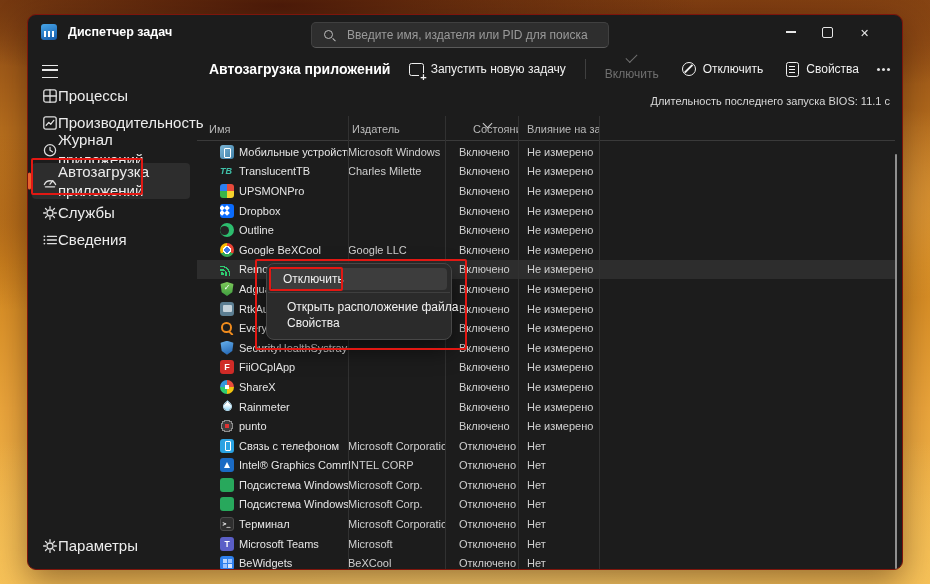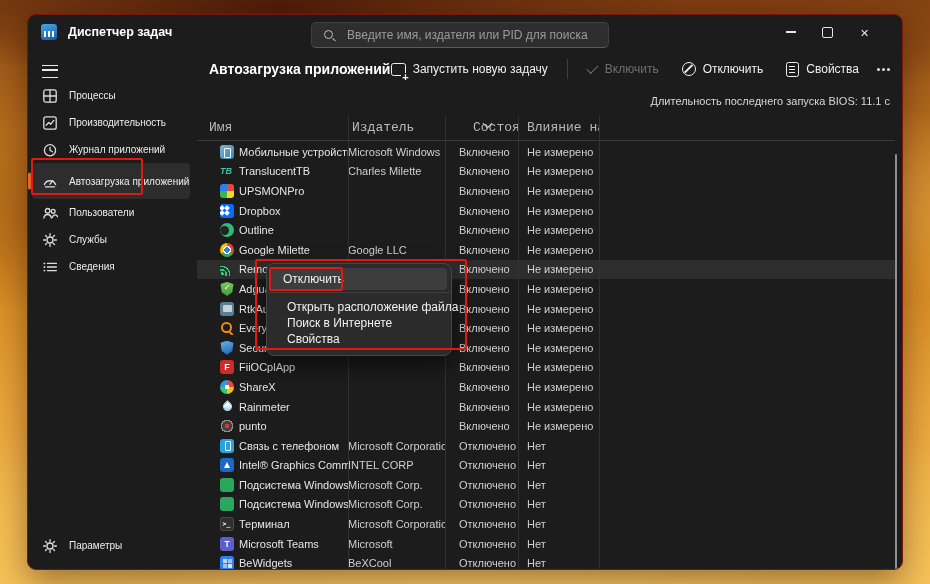--- a/index.html
+++ b/index.html
@@ -33,55 +33,55 @@
   .win-controls{position:absolute;right:3px;top:1px;display:flex;}
   .wc{width:37px;height:32px;display:flex;align-items:center;justify-content:center;}
   .glyph-min{width:10px;height:1.3px;background:#e6e6e6;}
   .glyph-max{width:9px;height:9px;border:1.2px solid #e6e6e6;border-radius:2px;}
   .glyph-close::before{content:"\2715";color:#e6e6e6;font-size:11px;}
   
   .sidebar{position:absolute;left:0;top:34px;width:168px;bottom:0;}
   .burger{position:absolute;left:14px;top:16px;width:16px;height:11px;border-top:1.7px solid #e8e8e8;border-bottom:1.7px solid #e8e8e8;}
   .burger::after{content:"";position:absolute;left:0;top:3.3px;width:16px;height:1.7px;background:#e8e8e8;}
   .nav{position:absolute;top:33px;left:4px;right:6px;}
-  .side-item{position:relative;display:flex;align-items:center;gap:11px;height:27px;padding-left:10px;
-    border-radius:4px;font-size:10px;color:#ececec;cursor:default;}
+  .side-item{position:relative;display:flex;align-items:center;gap:0;height:27px;padding-left:10px;
+    border-radius:4px;font-size:15px;color:#ececec;cursor:default;}
   .side-item.two-line{height:36px;}
   .side-item.selected{background:#2d2d2d;}
   .side-item.selected::before{content:"";position:absolute;left:-4px;top:50%;transform:translateY(-50%);
     width:3px;height:17px;border-radius:2px;background:#e8622d;}
   .side-ic{width:16px;height:16px;flex:none;color:#dedede;}
   .side-ic svg{display:block;}
   .side-label{white-space:pre-line;line-height:1.3;}
   .settings-item{position:absolute;bottom:10px;left:4px;right:6px;}
   
   .content{position:absolute;left:168px;top:34px;right:0;bottom:0;}
   .page-head{position:absolute;top:0;left:0;right:0;height:40px;}
   .page-title{position:absolute;left:13px;top:0;line-height:40px;font-size:14px;font-weight:700;color:#fff;}
   .toolbar{position:absolute;right:12px;top:0;height:40px;display:flex;align-items:center;column-gap:13px;}
   .tbtn{display:flex;align-items:center;gap:7px;font-size:12px;color:#f0f0f0;padding:4px 5px;border-radius:4px;}
-  .tbtn.disabled{color:#6f6f6f;}
+  .tbtn.disabled{color:#6f6f6f;flex-direction:column;}
   .tsep{width:1px;height:20px;background:#3f3f3f;margin:0 1px;}
   .ic-newtask{position:relative;width:13px;height:11px;border:1.5px solid currentColor;border-radius:2.5px;}
   .ic-newtask::after{content:"+";position:absolute;right:-5px;bottom:-7px;font-size:11px;font-weight:700;line-height:9px;
     background:#1c1c1c;padding:0 1px;}
   .ic-check{width:10px;height:5px;border-left:1.7px solid currentColor;border-bottom:1.7px solid currentColor;
     transform:rotate(-45deg);margin-top:-3px;}
   .ic-block{position:relative;width:12px;height:12px;border:1.5px solid currentColor;border-radius:50%;}
   .ic-block::after{content:"";position:absolute;left:0.5px;top:4.9px;width:10.5px;height:1.5px;background:currentColor;
     transform:rotate(-45deg);}
   .ic-props{position:relative;width:11px;height:13px;border:1.5px solid currentColor;border-radius:2.5px;}
   .ic-props::after{content:"";position:absolute;left:2px;top:3px;width:6px;height:1.4px;background:currentColor;
     box-shadow:0 3px 0 currentColor,0 6px 0 currentColor;}
   .ic-more{width:3px;height:3px;border-radius:50%;background:#e0e0e0;box-shadow:-5px 0 0 #e0e0e0,5px 0 0 #e0e0e0;}
   .bios{position:absolute;top:46px;right:12px;font-size:11px;color:#d8d8d8;}
   
   .thead{position:absolute;top:67px;left:1px;width:698px;height:25px;border-bottom:1px solid #3a3a3a;
     display:grid;grid-template-columns:151px 97px 73px 81px 1fr;align-items:end;box-sizing:border-box;padding-bottom:5px;}
-  .th{font-size:13px;color:#b8b8b8;white-space:nowrap;overflow:hidden;font-family:Liberation Mono, monospace;}
+  .th{font-size:11px;color:#b8b8b8;white-space:nowrap;overflow:hidden;}
   .th.c0{padding-left:12px}.th.c1{padding-left:4px}.th.c2{padding-left:28px}.th.c3{padding-left:9px}
   .sort-chevron{position:absolute;left:287px;top:4px;width:6px;height:6px;border-right:1.5px solid #cfcfcf;
     border-bottom:1.5px solid #cfcfcf;transform:rotate(45deg);}
   .tbody{position:absolute;top:93px;left:1px;width:698px;bottom:0;overflow:hidden;}
   .trow{height:19.6px;display:grid;grid-template-columns:151px 97px 73px 81px 1fr;align-items:center;font-size:11px;}
   .trow.hovered{background:#2d2d2d;}
   .cell{white-space:nowrap;overflow:hidden;color:#cfcfcf;}
   .c-name{display:flex;align-items:center;gap:5px;padding-left:23px;color:#e6e6e6;}
   .c-pub{}.c-status{padding-left:14px}.c-impact{padding-left:9px}
   .vline{position:absolute;top:67px;bottom:0;width:1px;background:#313131;z-index:2;}
@@ -206,31 +206,20 @@
             <svg width="16" height="16" viewBox="0 0 16 16" fill="none" stroke="currentColor" stroke-width="1.3" stroke-linecap="round" stroke-linejoin="round">
               <path d="M2.4 11.6a6 6 0 0 1 11.2 0"></path>
               <path d="M8 11.2l2.8-3.6"></path>
               <path d="M3.4 13.8h9.2"></path>
             </svg>
           </span>
           <span class="side-label">Автозагрузка приложений</span>
         </div>
         <div class="side-item">
           <span class="side-ic">
-            <svg width="16" height="16" viewBox="0 0 16 16" fill="none" stroke="currentColor" stroke-width="1.3" stroke-linecap="round" stroke-linejoin="round">
-              <circle cx="5.6" cy="5.8" r="2.3"></circle>
-              <path d="M1.9 13c.3-2.2 1.8-3.5 3.7-3.5S9 10.8 9.3 13"></path>
-              <circle cx="11.2" cy="6.3" r="1.9"></circle>
-              <path d="M10.4 12.4c.4-1.7 1.4-2.6 2.8-2.6 1.1 0 2 .7 2.4 2"></path>
-            </svg>
-          </span>
-          <span class="side-label">Пользователи</span>
-        </div>
-        <div class="side-item">
-          <span class="side-ic">
             <svg width="16" height="16" viewBox="0 0 16 16" fill="none" stroke="currentColor" stroke-width="1.3" stroke-linecap="round">
               <circle cx="8" cy="8" r="3"></circle>
               <path d="M8 1.6v2M8 12.4v2M1.6 8h2M12.4 8h2M3.5 3.5l1.4 1.4M11.1 11.1l1.4 1.4M12.5 3.5l-1.4 1.4M4.9 11.1l-1.4 1.4"></path>
             </svg>
           </span>
           <span class="side-label">Службы</span>
         </div>
         <div class="side-item">
           <span class="side-ic">
             <svg width="16" height="16" viewBox="0 0 16 16" fill="none" stroke="currentColor" stroke-width="1.3" stroke-linecap="round">
@@ -332,21 +321,21 @@
             <span class="ic ic-outline"></span>
             <span>Outline</span>
           </div>
           <div class="cell c-pub"></div>
           <div class="cell c-status">Включено</div>
           <div class="cell c-impact">Не измерено</div>
         </div>
         <div class="trow">
           <div class="cell c-name">
             <span class="ic ic-chrome"></span>
-            <span>Google Milette</span>
+            <span>Google BeXCool</span>
           </div>
           <div class="cell c-pub">Google LLC</div>
           <div class="cell c-status">Включено</div>
           <div class="cell c-impact">Не измерено</div>
         </div>
         <div class="trow hovered">
           <div class="cell c-name">
             <span class="ic ic-signal"></span>
             <span>Remo</span>
           </div>
@@ -495,20 +484,19 @@
     <div class="vline" style="left:249px"></div>
     <div class="vline" style="left:322px"></div>
     <div class="vline" style="left:403px"></div>
     <div class="scrollbar"></div>
   </div>
 
   <div class="ctx">
       <div class="ctx-item first">Отключить</div>
       <div class="ctx-sep"></div>
       <div class="ctx-item">Открыть расположение файла</div>
-      <div class="ctx-item">Поиск в Интернете</div>
       <div class="ctx-item">Свойства</div>
     </div>
 
   <div class="ann ann1"></div>
   <div class="ann ann2"></div>
   <div class="ann ann3"></div>
 </div>
 
 </body></html>

